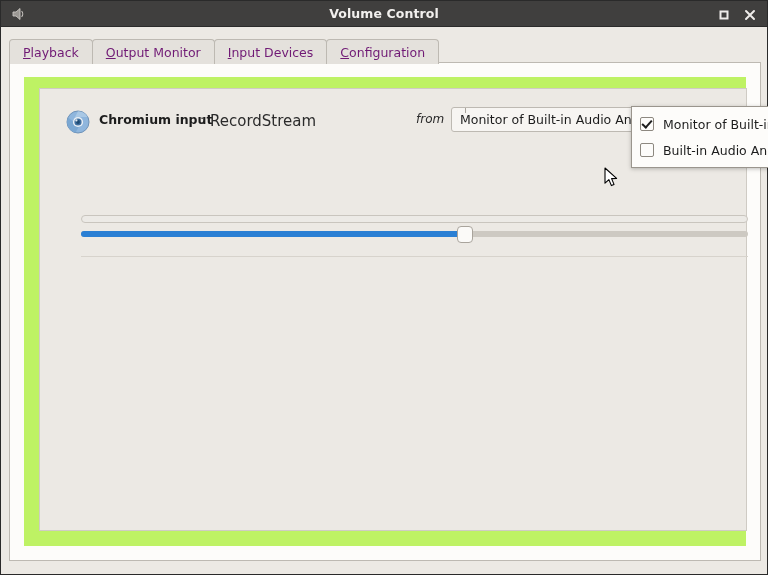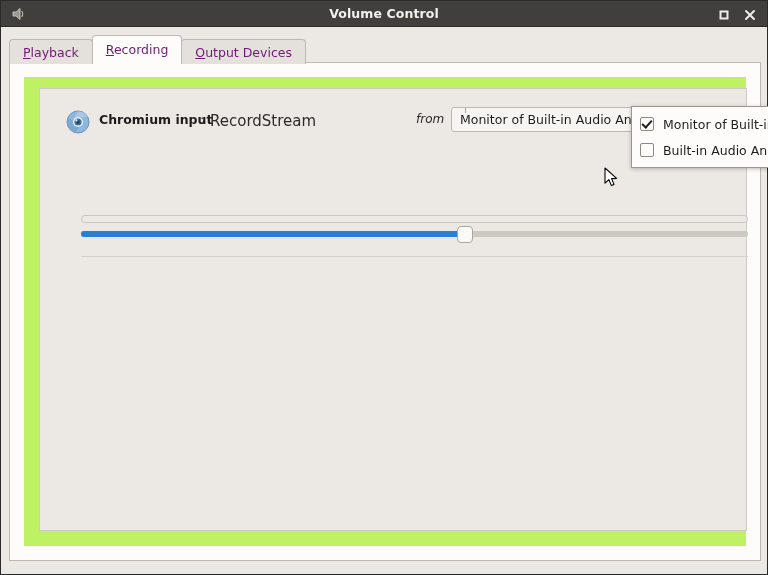--- a/index.html
+++ b/index.html
@@ -366,25 +366,28 @@
       <svg width="12" height="12" viewBox="0 0 12 12">
         <path d="M2 2 L10 10 M10 2 L2 10" stroke="#eeecea" stroke-width="2" stroke-linecap="round"></path>
       </svg>
     </div>
   </div>
 
   <div class="tabstrip">
     <div class="tab">
       <u>P</u><span>layback</span>
     </div>
-    <div class="tab active">
-      <u>R</u><span>ecording</span>
-    </div>
     <div class="tab">
-      <u>O</u><span>utput Devices</span>
+      <u>O</u><span>utput Monitor</span>
+    </div>
+    <div class="tab">
+      <u>I</u><span>nput Devices</span>
+    </div>
+    <div class="tab">
+      <u>C</u><span>onfiguration</span>
     </div>
   </div>
 
   <div class="notebook">
     <div class="page-inner">
 
       <div class="stream-frame">
 
         <div class="stream-row">
 

